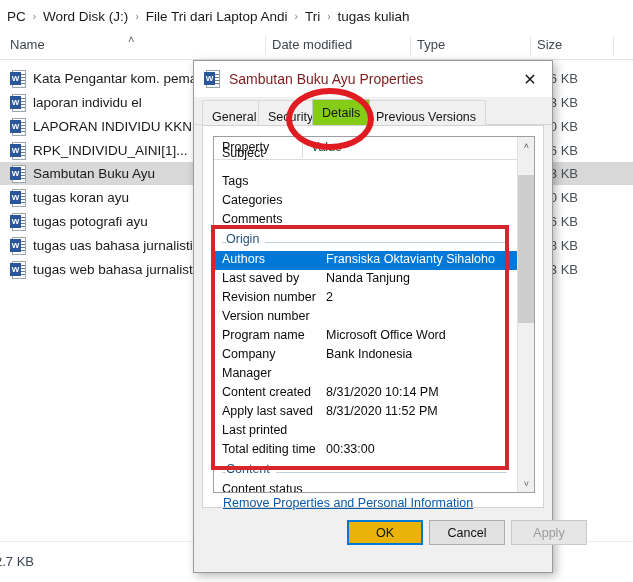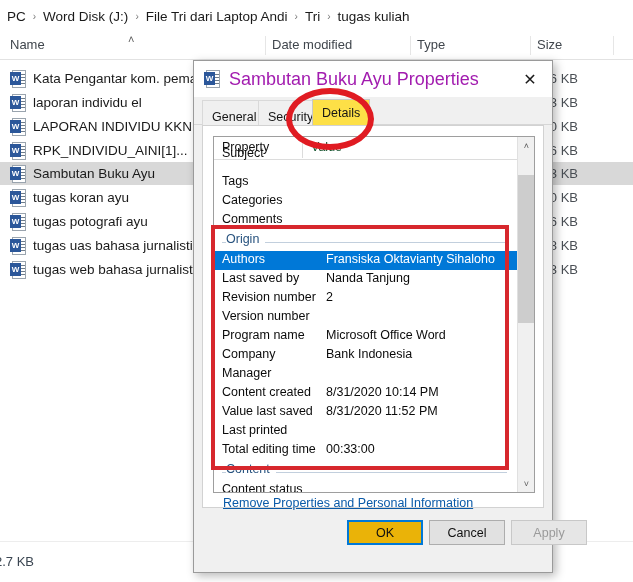--- a/index.html
+++ b/index.html
@@ -120,21 +120,21 @@
   .titlebar {
     position: absolute; left: 0; top: 0;
     width: 358px; height: 36px;
     background: #ffffff;
     display: flex; align-items: center;
   }
   .titlebar .ticon {
     margin-left: 10px; margin-right: 8px;
   }
   .titlebar .ttext {
-    font-size: 18px; color: #a21caf;
+    font-size: 14px; color: #7f1d1d;
   }
   .closebtn {
     position: absolute; right: 0; top: 0;
     width: 44px; height: 36px;
     display: flex; align-items: center; justify-content: center;
     font-size: 16px; color: #1b1b1b;
     font-family: "Liberation Sans", sans-serif;
   }
 
   .tabstrip {
@@ -146,21 +146,21 @@
   .tab {
     position: absolute; top: 3px; height: 32px;
     padding: 0 9px;
     display: flex; align-items: center;
     font-size: 12.5px; color: #151515;
     background: #f0f0f0;
     border: 1px solid #d9d9d9;
     border-bottom: none;
   }
   .tab.active {
-    background: #fde047;
+    background: #84cc16;
     border-color: #c8c8c8;
     z-index: 3;
     height: 26px; top: 2px;
   }
 
   .panel {
     position: absolute; left: 8px; top: 64px;
     width: 342px; height: 383px;
     background: #ffffff;
     border: 1px solid #d2d2d2;
@@ -473,20 +473,21 @@
           <span class="badge">W</span>
       </span>
       <span class="ttext">Sambutan Buku Ayu Properties</span>
       <span class="closebtn">✕</span>
     </div>
 
     <div class="tabstrip">
       <div class="tab" style="left:8px">General</div>
       <div class="tab" style="left:64px">Security</div>
       <div class="tab active" style="left:118px">Details</div>
+      <div class="tab" style="left:172px">Previous Versions</div>
     </div>
 
     <div class="panel">
 
       <div class="listbox">
 
         <div class="lbhead">
           <span class="h1">Property</span>
           <span class="vdiv"></span>
           <span class="h2">Value</span>
@@ -553,21 +554,21 @@
             <span class="pn">Manager</span>
             <span class="pv"></span>
           </div>
 
           <div class="prow" style="top:224px">
             <span class="pn">Content created</span>
             <span class="pv">8/31/2020 10:14 PM</span>
           </div>
 
           <div class="prow" style="top:243px">
-            <span class="pn">Value last saved</span>
+            <span class="pn">Apply last saved</span>
             <span class="pv">8/31/2020 11:52 PM</span>
           </div>
 
           <div class="prow" style="top:262px">
             <span class="pn">Last printed</span>
             <span class="pv"></span>
           </div>
 
           <div class="prow" style="top:281px">
             <span class="pn">Total editing time</span>

